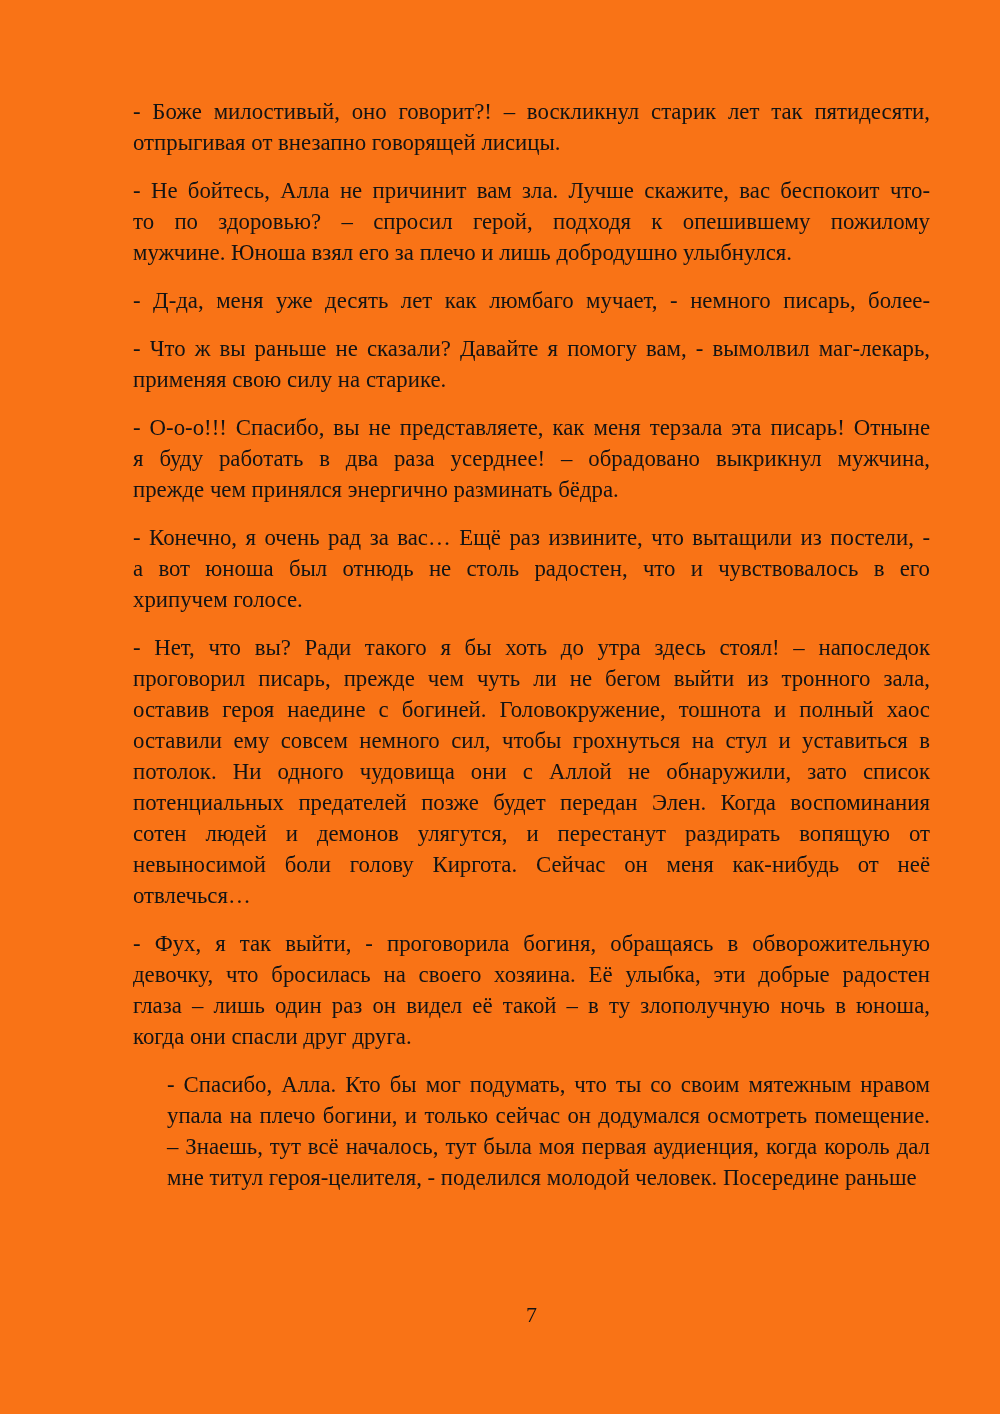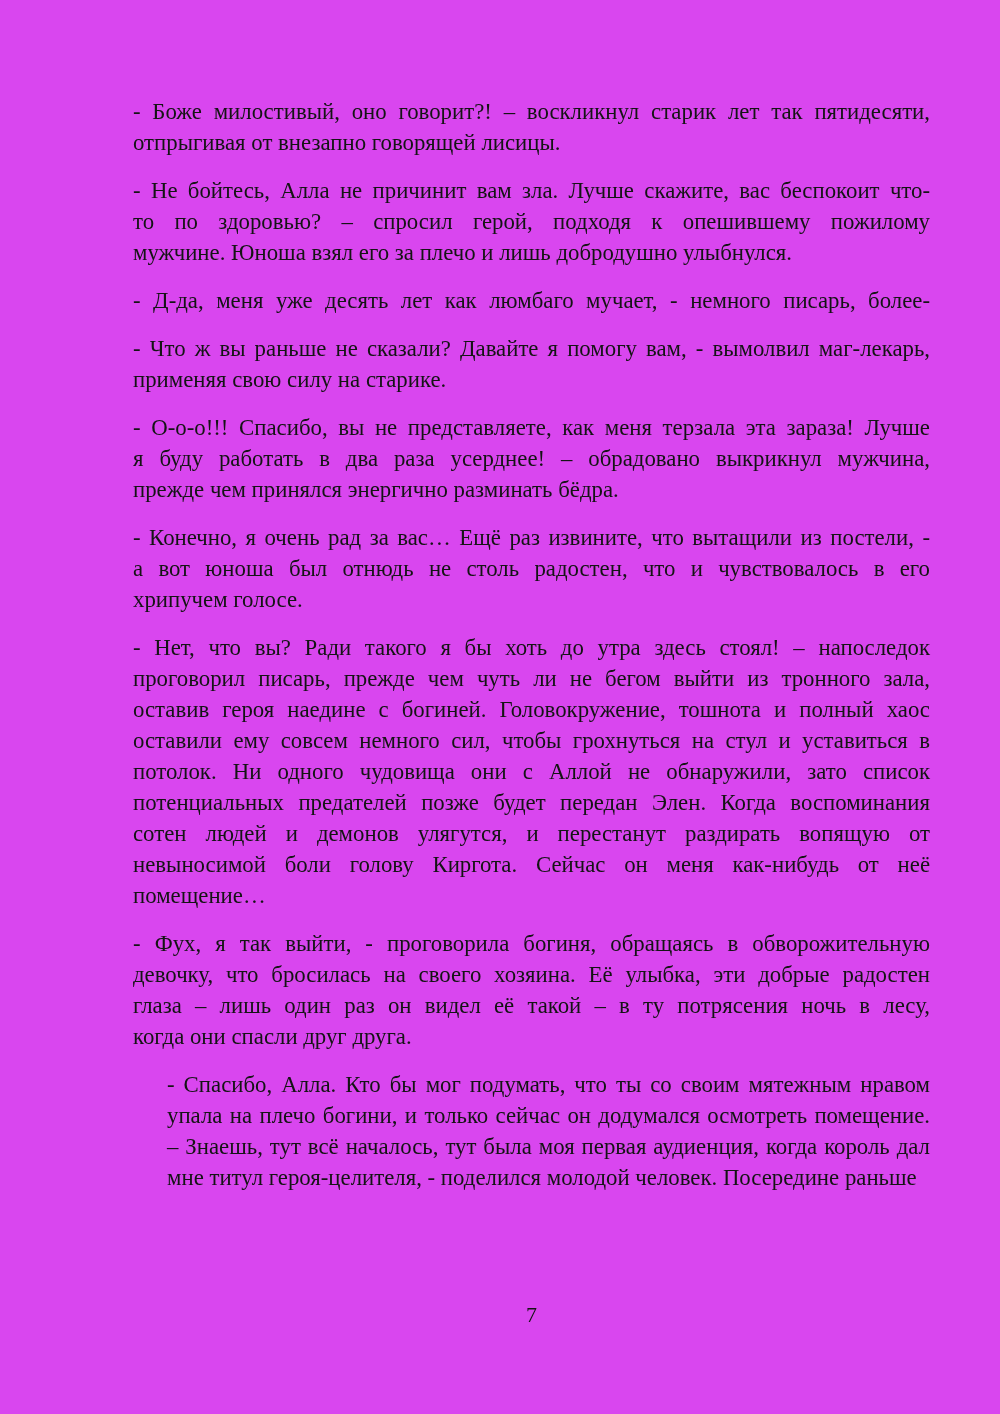--- a/index.html
+++ b/index.html
@@ -4,21 +4,21 @@
 <style>
   html, body {
     margin: 0;
     padding: 0;
     background: #ffffff;
   }
   .page {
     position: relative;
     width: 1000px;
     height: 1414px;
-    background: #d946ef;
+    background: #f97316;
     overflow: hidden;
     font-family: "Liberation Serif", "DejaVu Serif", serif;
     color: #141414;
   }
   .text-block {
     position: absolute;
     left: 133px;
     top: 96px;
     width: 797px;
     font-size: 22.8px;
@@ -66,44 +66,44 @@
         <div class="line last">мужчине. Юноша взял его за плечо и лишь добродушно улыбнулся.</div>
       </div>
       <div class="para">
         <div class="line">- Д-да, меня уже десять лет как люмбаго мучает, - немного писарь, более-</div>
       </div>
       <div class="para">
         <div class="line">- Что ж вы раньше не сказали? Давайте я помогу вам, - вымолвил маг-лекарь,</div>
         <div class="line last">применяя свою силу на старике.</div>
       </div>
       <div class="para">
-        <div class="line">- О-о-о!!! Спасибо, вы не представляете, как меня терзала эта зараза! Лучше</div>
+        <div class="line">- О-о-о!!! Спасибо, вы не представляете, как меня терзала эта писарь! Отныне</div>
         <div class="line">я буду работать в два раза усерднее! – обрадовано выкрикнул мужчина,</div>
         <div class="line last">прежде чем принялся энергично разминать бёдра.</div>
       </div>
       <div class="para">
         <div class="line">- Конечно, я очень рад за вас… Ещё раз извините, что вытащили из постели, -</div>
         <div class="line">а вот юноша был отнюдь не столь радостен, что и чувствовалось в его</div>
         <div class="line last">хрипучем голосе.</div>
       </div>
       <div class="para">
         <div class="line">- Нет, что вы? Ради такого я бы хоть до утра здесь стоял! – напоследок</div>
         <div class="line">проговорил писарь, прежде чем чуть ли не бегом выйти из тронного зала,</div>
         <div class="line">оставив героя наедине с богиней. Головокружение, тошнота и полный хаос</div>
         <div class="line">оставили ему совсем немного сил, чтобы грохнуться на стул и уставиться в</div>
         <div class="line">потолок. Ни одного чудовища они с Аллой не обнаружили, зато список</div>
         <div class="line">потенциальных предателей позже будет передан Элен. Когда воспоминания</div>
         <div class="line">сотен людей и демонов улягутся, и перестанут раздирать вопящую от</div>
         <div class="line">невыносимой боли голову Киргота. Сейчас он меня как-нибудь от неё</div>
-        <div class="line last">помещение…</div>
+        <div class="line last">отвлечься…</div>
       </div>
       <div class="para">
         <div class="line">- Фух, я так выйти, - проговорила богиня, обращаясь в обворожительную</div>
         <div class="line">девочку, что бросилась на своего хозяина. Её улыбка, эти добрые радостен</div>
-        <div class="line">глаза – лишь один раз он видел её такой – в ту потрясения ночь в лесу,</div>
+        <div class="line">глаза – лишь один раз он видел её такой – в ту злополучную ночь в юноша,</div>
         <div class="line last">когда они спасли друг друга.</div>
       </div>
       <div class="para">
         <div class="line">- Спасибо, Алла. Кто бы мог подумать, что ты со своим мятежным нравом</div>
         <div class="line">упала на плечо богини, и только сейчас он додумался осмотреть помещение.</div>
         <div class="line">– Знаешь, тут всё началось, тут была моя первая аудиенция, когда король дал</div>
         <div class="line last">мне титул героя-целителя, - поделился молодой человек. Посередине раньше</div>
       </div>
     </div>
   <div class="footer">

